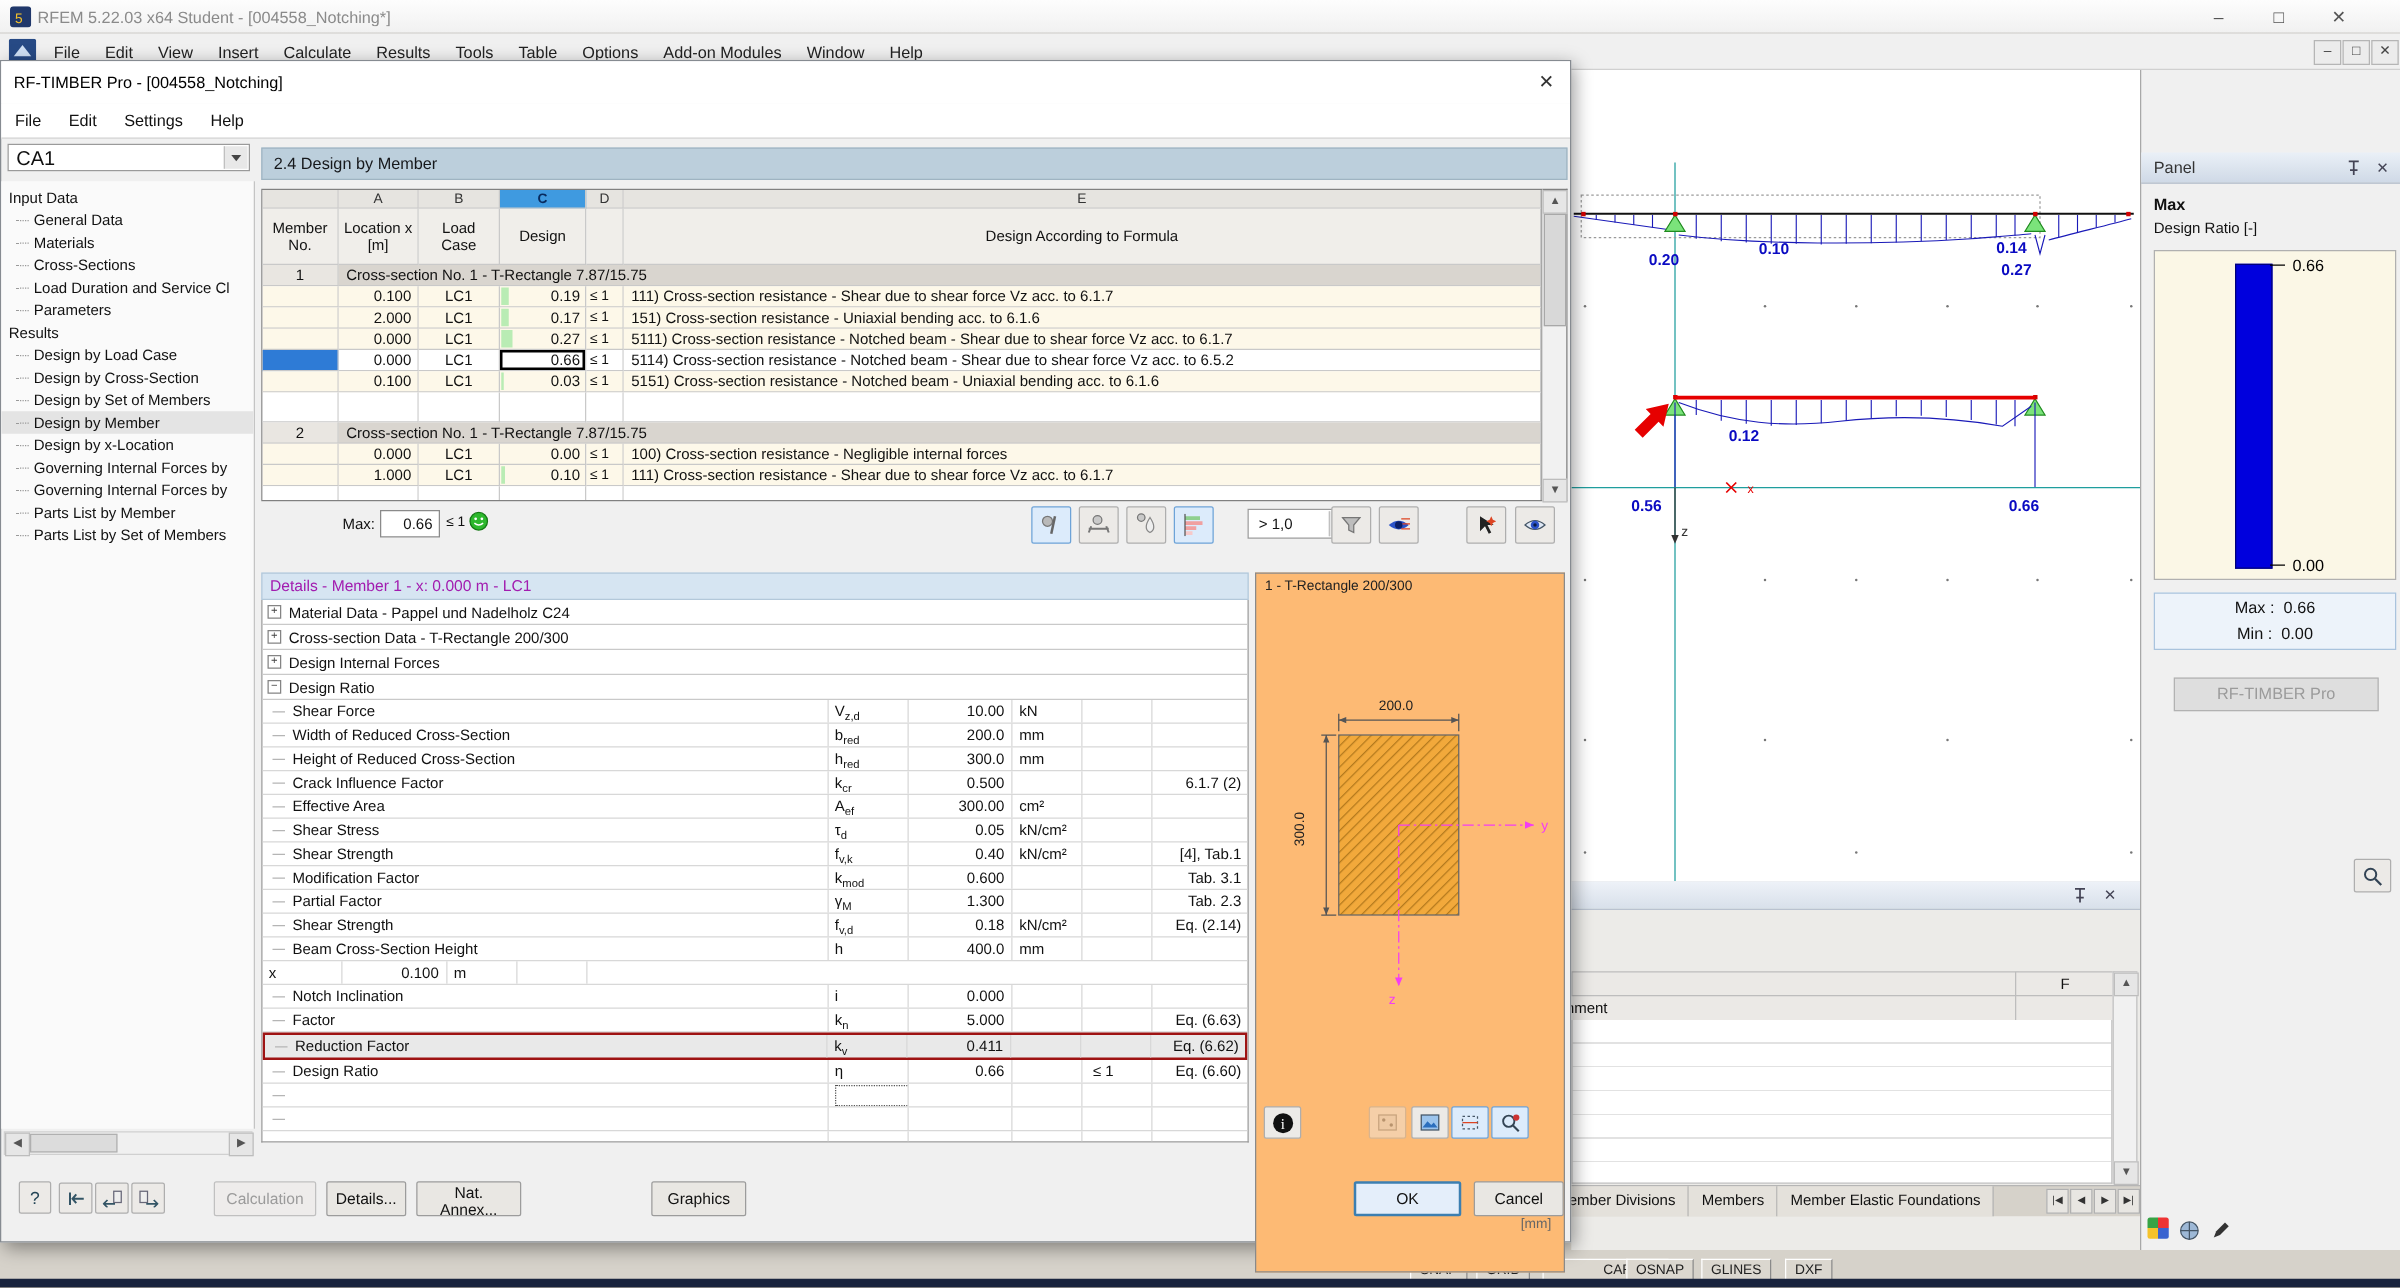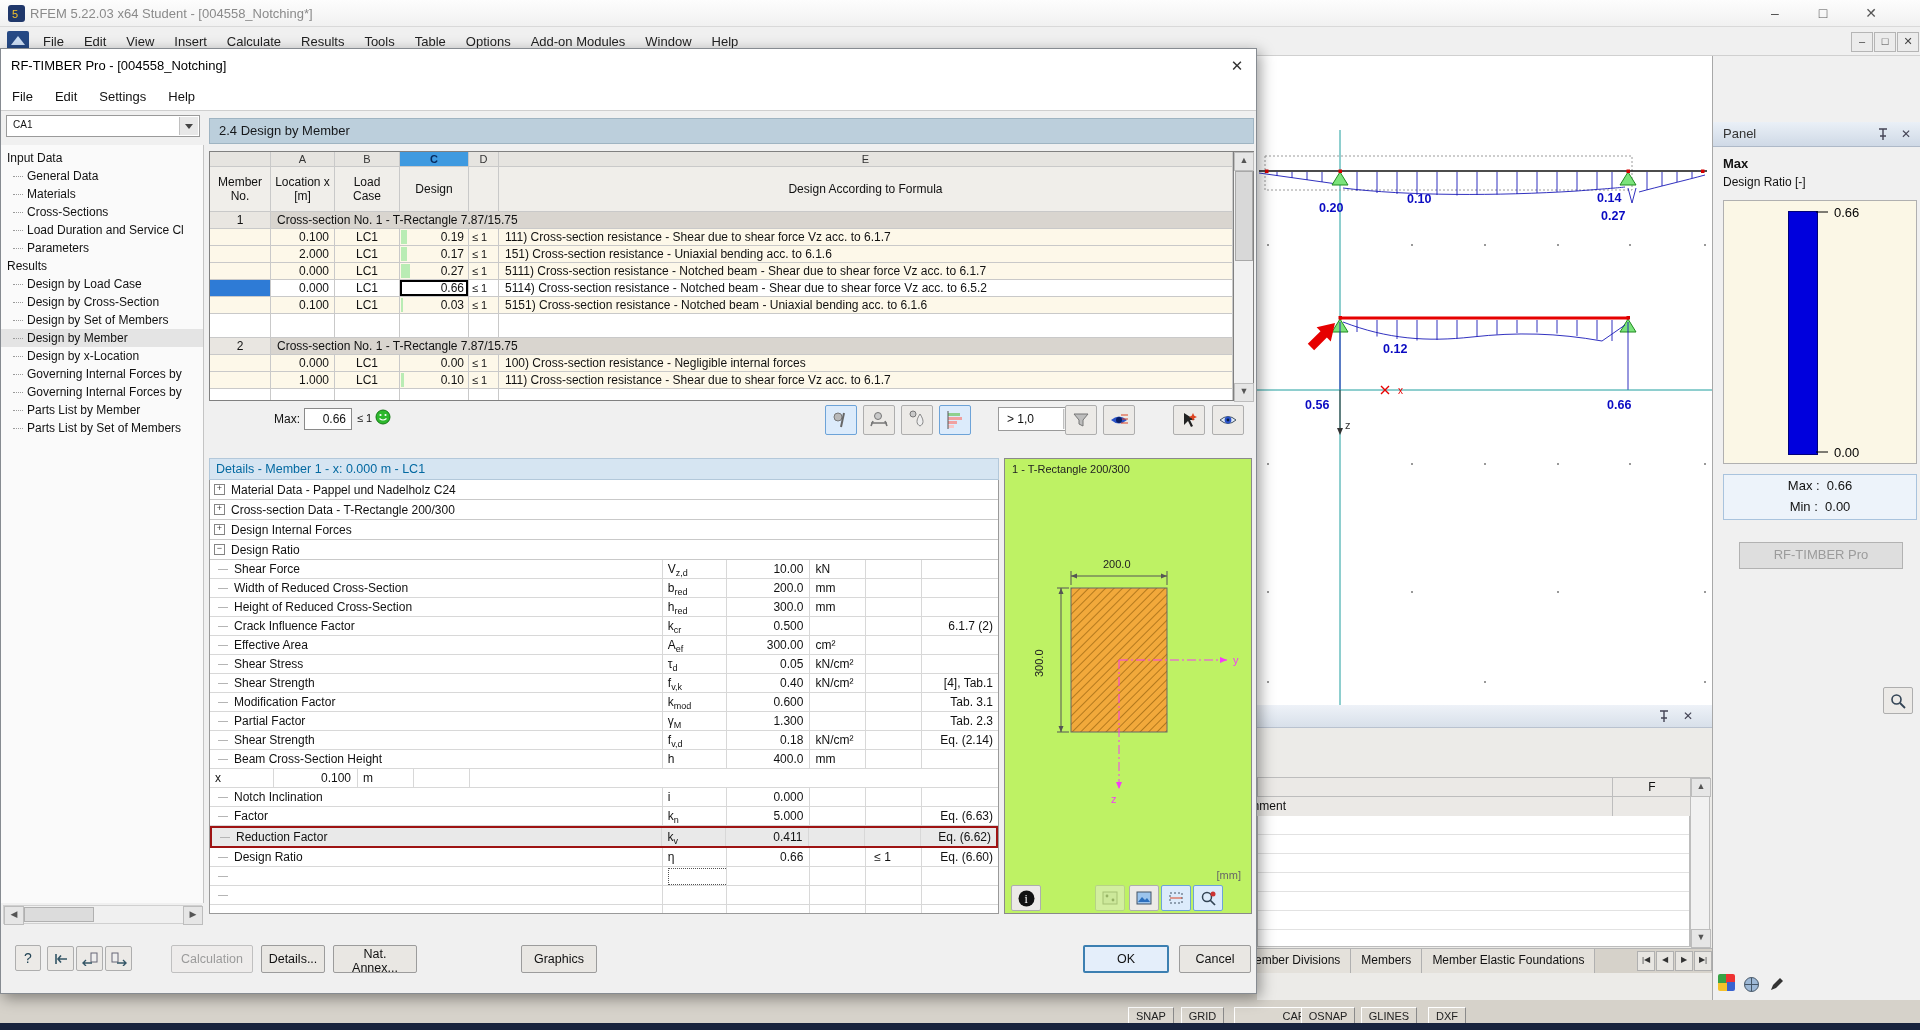--- a/index.html
+++ b/index.html
@@ -25,21 +25,21 @@
   
   #dialog{left:0;top:48px;width:1257px;height:946px;background:#f0f0f0;border:1px solid #868b91;
           box-shadow:3px 4px 14px rgba(0,0,0,.4);}
   #dlg-titlebar{left:0;top:0;width:1255px;height:34px;background:#fff;}
   #dlg-title{position:absolute;left:10px;top:9px;font-size:13px;color:#000;}
   #dlg-close{left:1224px;top:6px;width:24px;height:22px;text-align:center;line-height:22px;font-size:15px;color:#333;}
   #dlg-menu{left:0;top:34px;width:1255px;height:28px;background:#fff;border-bottom:1px solid #cfcfcf;display:flex;align-items:center;}
   #dlg-menu span{padding:4px 11px;font-size:13px;}
   
   #combo{left:5px;top:66px;width:194px;height:22px;background:#fff;border:1px solid #9a9a9a;}
-  #combo .val{position:absolute;left:6px;top:3px;font-size:10px;}
+  #combo .val{position:absolute;left:6px;top:3px;font-size:16px;}
   #combo .dd{position:absolute;right:1px;top:1px;width:18px;height:18px;background:#e8e8e8;border-left:1px solid #c0c0c0;}
   #combo .dd:after{content:"";position:absolute;left:5px;top:7px;border:4px solid transparent;border-top:5px solid #444;}
   #nav{left:0;top:96px;width:203px;height:758px;background:#fafafa;border-right:1px solid #c4c4c4;padding-top:4px;overflow:hidden;}
   .tsec{padding:2px 0 2px 6px;font-size:12px;white-space:nowrap;}
   .titem{position:relative;padding:2px 0 2px 26px;font-size:12px;white-space:nowrap;}
   .titem:before{content:"";position:absolute;left:12px;top:9px;width:10px;border-top:1px dotted #9a9a9a;}
   .titem.sel{background:#e4e4e4;}
   #nav-hscroll{left:2px;top:856px;width:199px;height:19px;background:#f0f0f0;border:1px solid #d0d0d0;}
   .sbtn{position:absolute;width:18px;height:17px;background:#e6e6e6;border:1px solid #bdbdbd;color:#555;
         text-align:center;line-height:15px;font-size:9px;}
@@ -76,38 +76,38 @@
   #max-box{left:303px;top:359px;width:48px;height:22px;background:#fff;border:1px solid #8a8a8a;
            text-align:right;line-height:20px;padding-right:5px;}
   .sqbtn{width:30px;height:28px;background:#eceae7;border:1px solid #aeaeae;border-radius:2px;
          display:flex;align-items:center;justify-content:center;}
   .sqbtn.toggled{background:#dcebfb;border:1px solid #6da3d8;}
   #filter-dd{left:970px;top:358px;width:86px;height:24px;background:#fff;border:1px solid #9a9a9a;line-height:22px;padding-left:8px;margin-left:27px;}
   #filter-dd .dd{position:absolute;right:1px;top:1px;width:18px;height:20px;background:#e8e8e8;border-left:1px solid #c0c0c0;}
   #filter-dd .dd:after{content:"";position:absolute;left:5px;top:8px;border:4px solid transparent;border-top:5px solid #444;}
   
   #dt-title{left:208px;top:409px;width:790px;height:22px;background:#d6e5f2;border:1px solid #b3c8da;
-            line-height:20px;padding-left:6px;color:#0369a1;font-size:12.5px;}
+            line-height:20px;padding-left:6px;color:#a21caf;font-size:12.5px;}
   #dt-body{left:208px;top:431px;width:790px;height:434px;background:#fff;border:1px solid #9a9a9a;border-top:none;overflow:hidden;}
   .dt-row{display:flex;height:19px;border-bottom:1px solid #d8d8d8;align-items:stretch;box-sizing:border-box;}
   .dt-cell{box-sizing:border-box;border-right:1px solid #d8d8d8;line-height:18px;overflow:hidden;white-space:nowrap;}
   .dc-desc{width:454px;padding-left:24px;position:relative;}
   .dc-desc:before{content:"";position:absolute;left:8px;top:9px;width:10px;border-top:1px solid #b5b5b5;}
   .dc-sym{width:64px;padding-left:5px;}
   .dc-val{width:84px;text-align:right;padding-right:6px;}
   .dc-unit{width:56px;padding-left:5px;}
   .dc-lim{width:56px;padding-left:8px;}
   .dc-ref{width:76px;text-align:right;padding-right:5px;border-right:none;}
   .dt-sec{display:flex;height:19px;border-bottom:1px solid #c9c9c9;align-items:center;padding-left:4px;gap:6px;}
   .pmbox{width:9px;height:9px;border:1px solid #848484;background:#fff;line-height:7px;font-size:9px;text-align:center;color:#444;flex-shrink:0;}
   .dt-row.hl{background:#e9e9e9;border:2px solid #9e1313;height:22px;}
   sub{font-size:9px;}
   .cursorbox{width:60px;height:15px;border:1px dotted #555;margin-top:1px;}
   
-  #xsec{left:1003px;top:409px;width:248px;height:456px;background:#bef264;border:1px solid #8a8a8a;}
+  #xsec{left:1003px;top:409px;width:248px;height:560px;background:#fdba74;border:1px solid #8a8a8a;}
   #xsec .xtitle{position:absolute;left:7px;top:4px;font-size:11px;color:#222;}
   #xsec .units{position:absolute;right:10px;bottom:32px;font-size:11px;color:#666;}
   .xbtn{position:absolute;width:28px;height:24px;background:#eceae7;border:1px solid #aeaeae;border-radius:2px;
         display:flex;align-items:center;justify-content:center;}
   .xbtn.toggled{background:#dcebfb;border:1px solid #6da3d8;}
   .xbtn.disabled{opacity:.45;}
   
   .pbtn{position:absolute;height:28px;background:#e9e7e3;border:1px solid #9c9c9c;border-radius:2px;
         font-size:12.5px;text-align:center;color:#111;font-family:inherit;}
   .pbtn.disabled{color:#9b9b9b;background:#eeeceb;border-color:#c0c0c0;}

